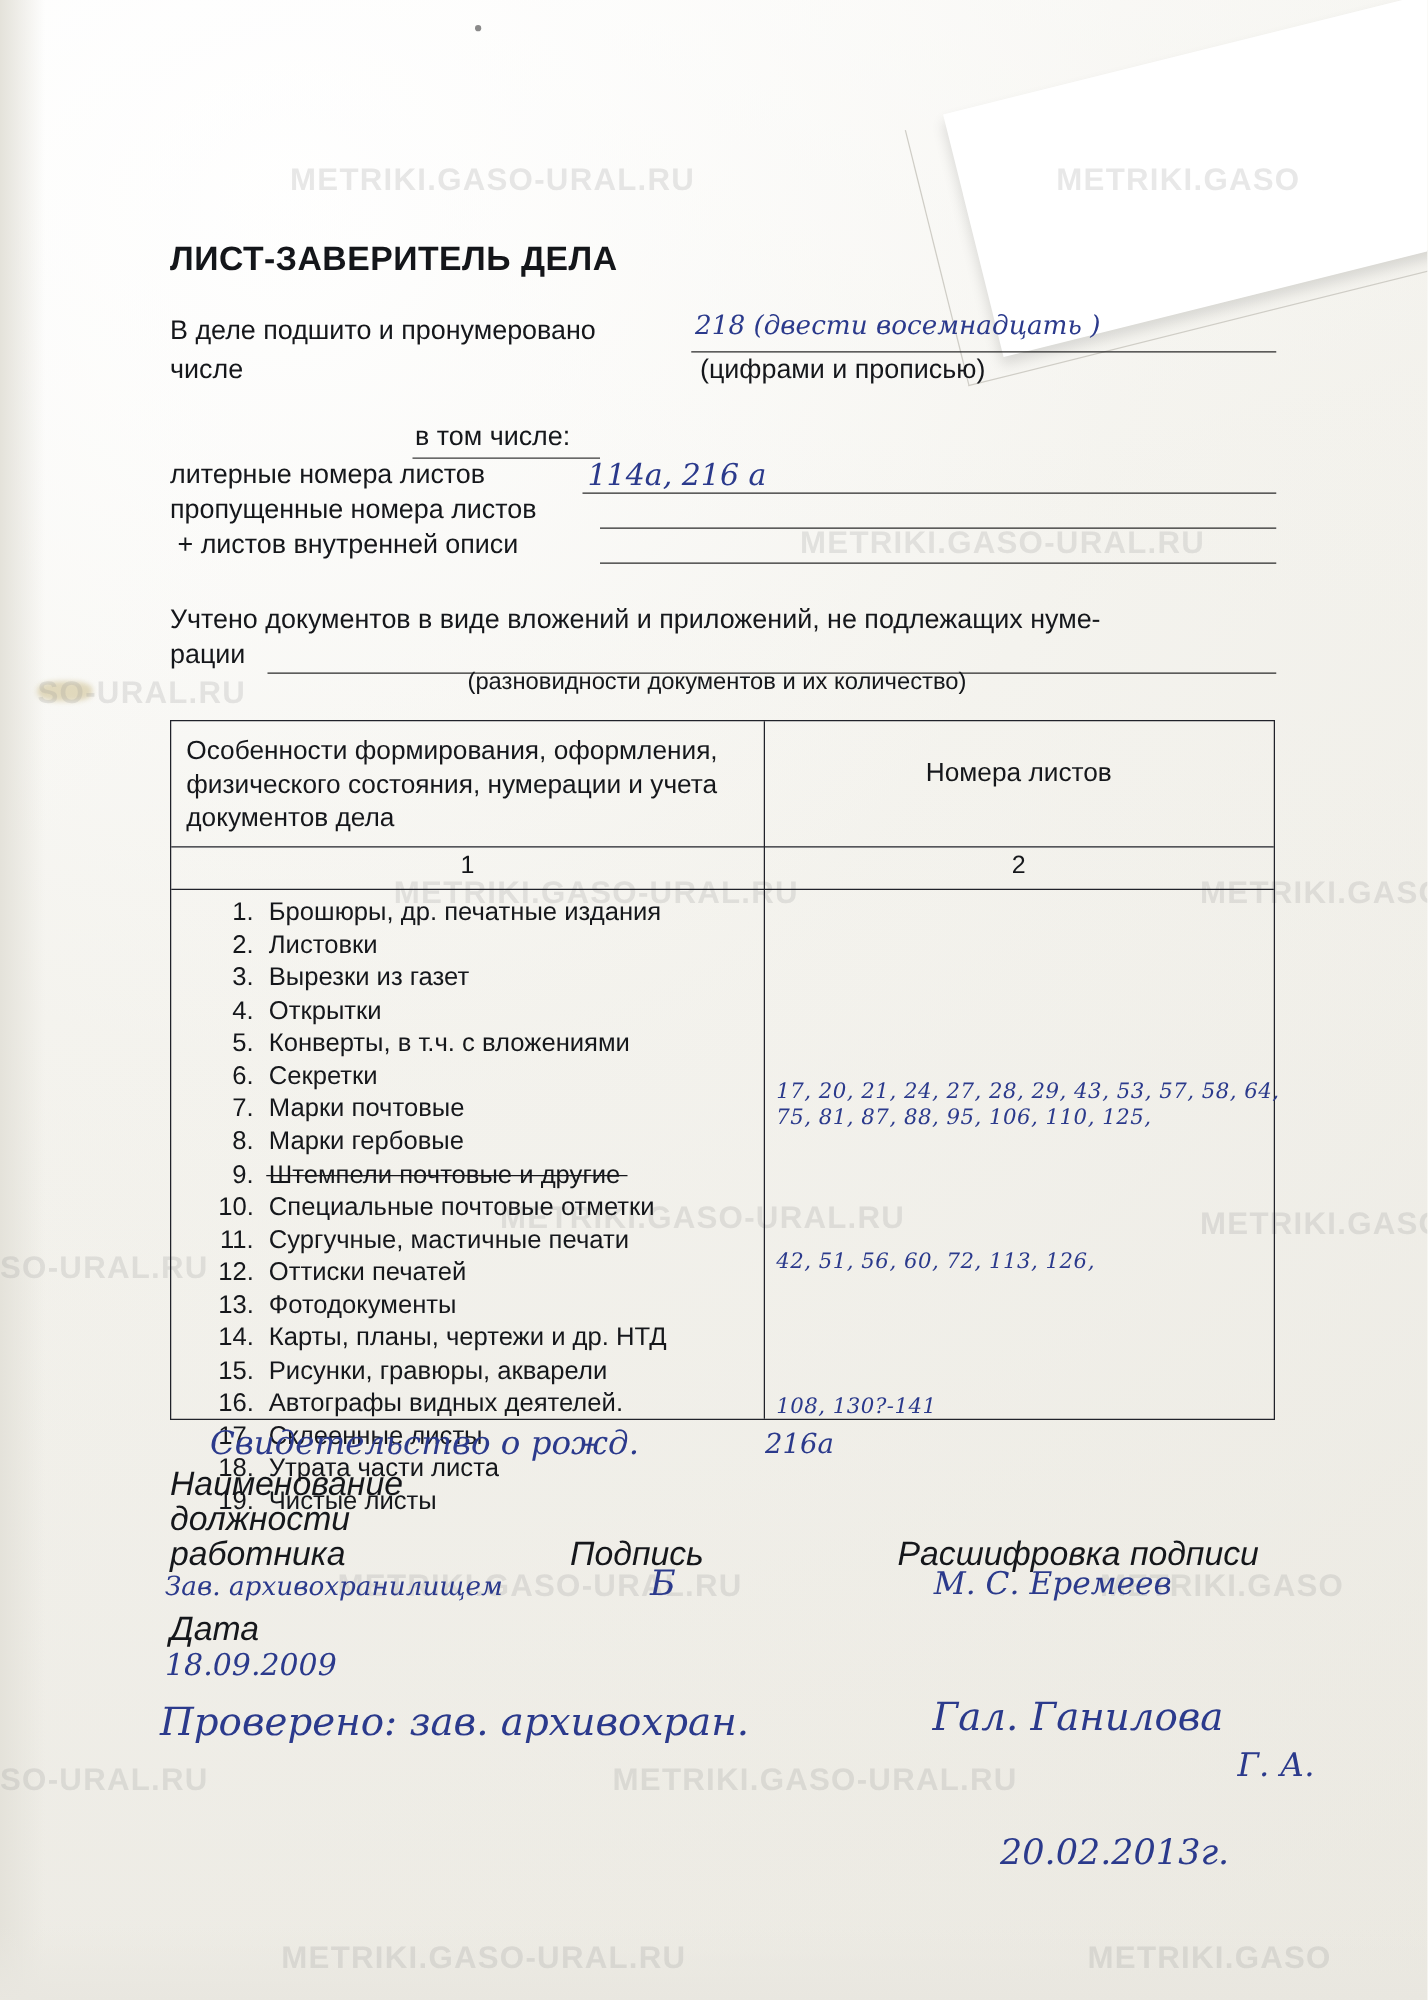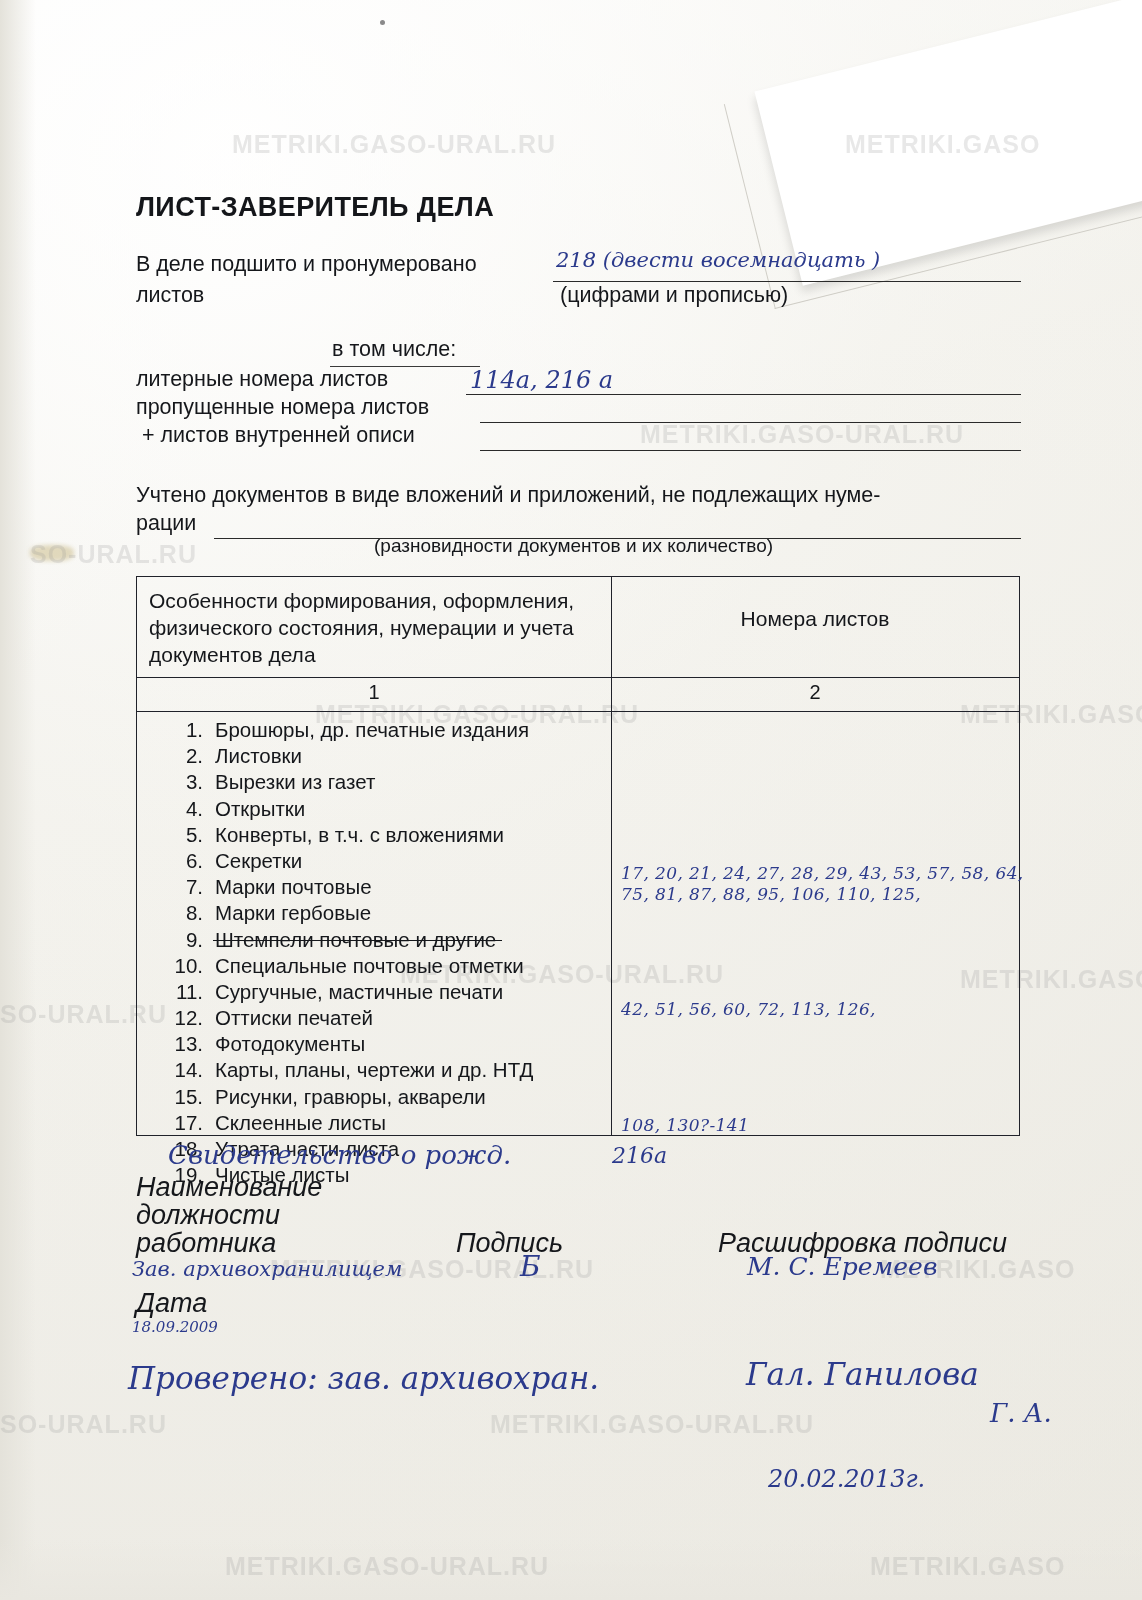--- a/index.html
+++ b/index.html
@@ -288,21 +288,21 @@
     </div>
 
   <div class="content">
 
     <div class="doc-title">ЛИСТ-ЗАВЕРИТЕЛЬ ДЕЛА</div>
 
     <div class="txt" style="left:136px; top:252px;">В деле подшито и пронумеровано</div>
     <div class="hand" style="left:556px; top:248px; font-size:21px;">218 (двести восемнадцать )</div>
     <div class="rule" style="left:553px; top:281px; width:468px;"></div>
 
-    <div class="txt" style="left:136px; top:283px;">листов</div>
+    <div class="txt" style="left:136px; top:283px;">числе</div>
     <div class="txt" style="left:560px; top:283px;">(цифрами и прописью)</div>
 
     <div class="txt" style="left:332px; top:337px;">в том числе:</div>
     <div class="rule thin" style="left:330px; top:366px; width:150px;"></div>
 
     <div class="txt" style="left:136px; top:367px;">литерные номера листов</div>
     <div class="hand" style="left:470px; top:366px; font-size:24px;">114а, 216 а</div>
     <div class="rule" style="left:466px; top:394px; width:555px;"></div>
 
     <div class="txt" style="left:136px; top:395px;">пропущенные номера листов</div>
@@ -383,20 +383,24 @@
             <span class="num">13.</span>
             <span class="lbl">Фотодокументы</span>
           </div>
           <div class="item">
             <span class="num">14.</span>
             <span class="lbl">Карты, планы, чертежи и др. НТД</span>
           </div>
           <div class="item">
             <span class="num">15.</span>
             <span class="lbl">Рисунки, гравюры, акварели</span>
+          </div>
+          <div class="item">
+            <span class="num">16.</span>
+            <span class="lbl">Автографы видных деятелей.</span>
           </div>
           <div class="item">
             <span class="num">17.</span>
             <span class="lbl">Склеенные листы</span>
           </div>
           <div class="item">
             <span class="num">18.</span>
             <span class="lbl">Утрата части листа</span>
           </div>
           <div class="item">
@@ -418,22 +422,22 @@
       <div class="lbl" style="left:136px; top:1200px;">должности</div>
       <div class="lbl" style="left:136px; top:1228px;">работника</div>
       <div class="lbl" style="left:456px; top:1228px;">Подпись</div>
       <div class="lbl" style="left:718px; top:1228px;">Расшифровка подписи</div>
 
       <div class="hand" style="left:132px; top:1257px; font-size:21px;">Зав. архивохранилищем</div>
       <div class="hand" style="left:520px; top:1250px; font-size:28px;">Б</div>
       <div class="hand" style="left:718px; top:1252px; font-size:25px;margin-left:29px;">М. С. Еремеев</div>
 
       <div class="lbl" style="left:136px; top:1288px;">Дата</div>
-      <div class="hand" style="left:132px; top:1318px; font-size:15px;">18.09.2009</div>
+      <div class="hand" style="left:132px; top:1318px; font-size:24px;">18.09.2009</div>
     </div>
 
     <div class="big-hand" style="left:746px; top:1356px; font-size:31px;">Гал. Ганилова</div>
     <div class="big-hand" style="left:128px; top:1360px; font-size:31px;">Проверено: зав. архивохран.</div>
     <div class="big-hand" style="left:990px; top:1398px; font-size:26px;">Г. А.</div>
-    <div class="big-hand" style="left:768px; top:1465px; font-size:24px;">20.02.2013г.</div>
+    <div class="big-hand" style="left:800px; top:1465px; font-size:28px;">20.02.2013г.</div>
 
   </div>
 </div>
 
 </body></html>

